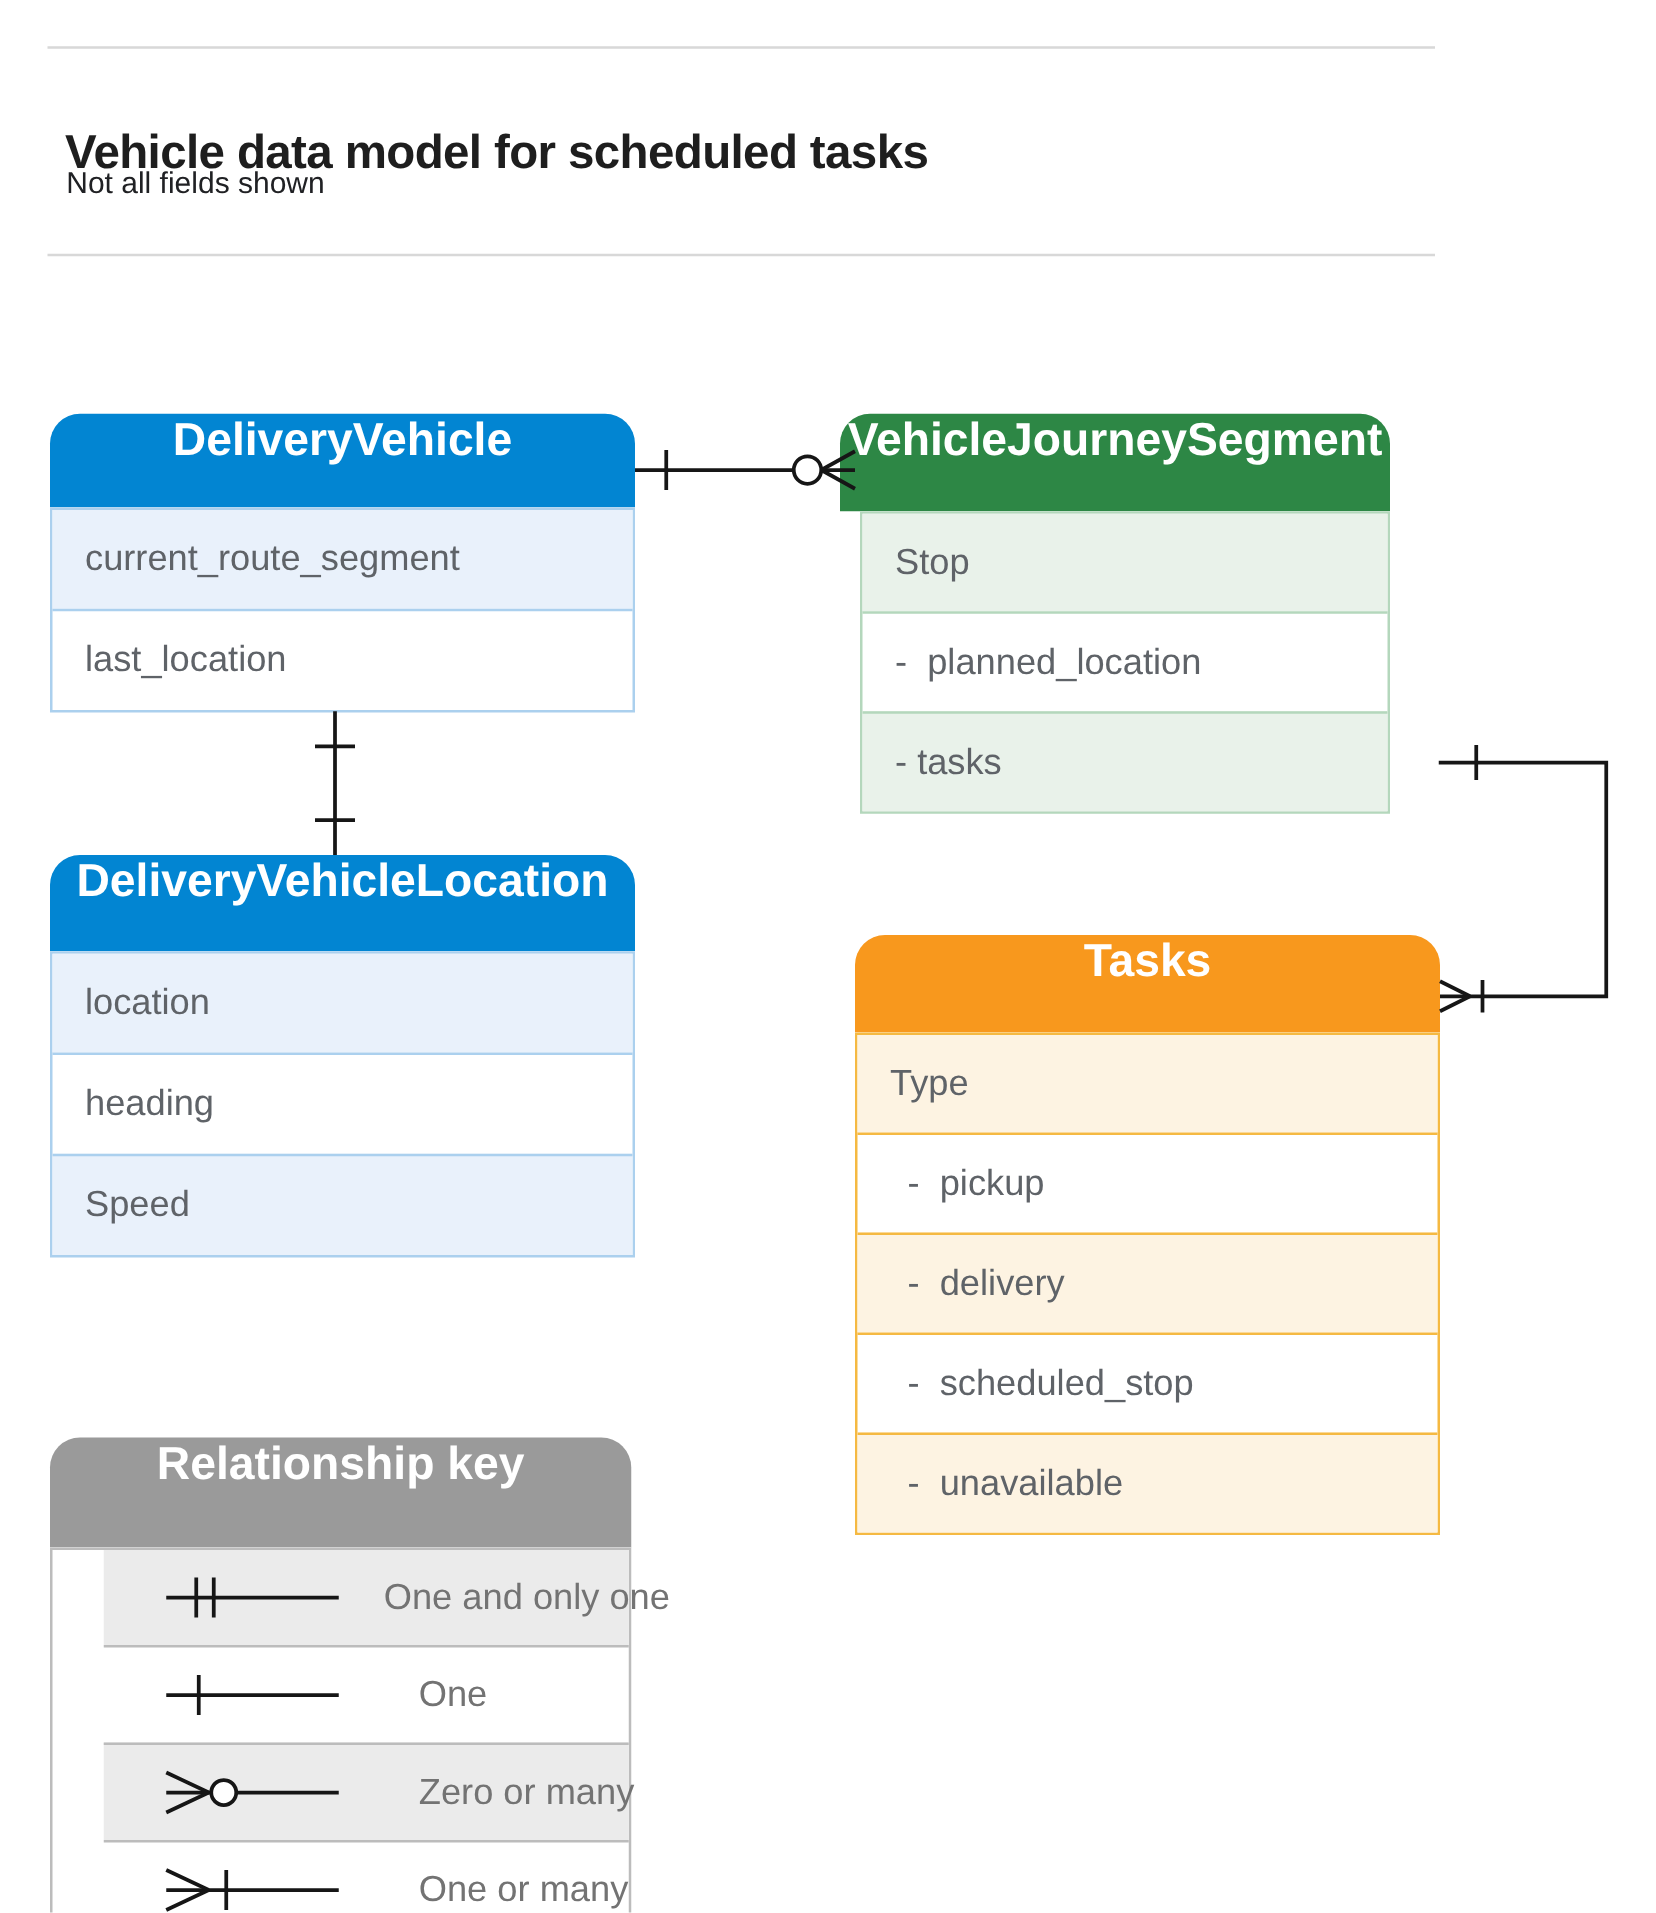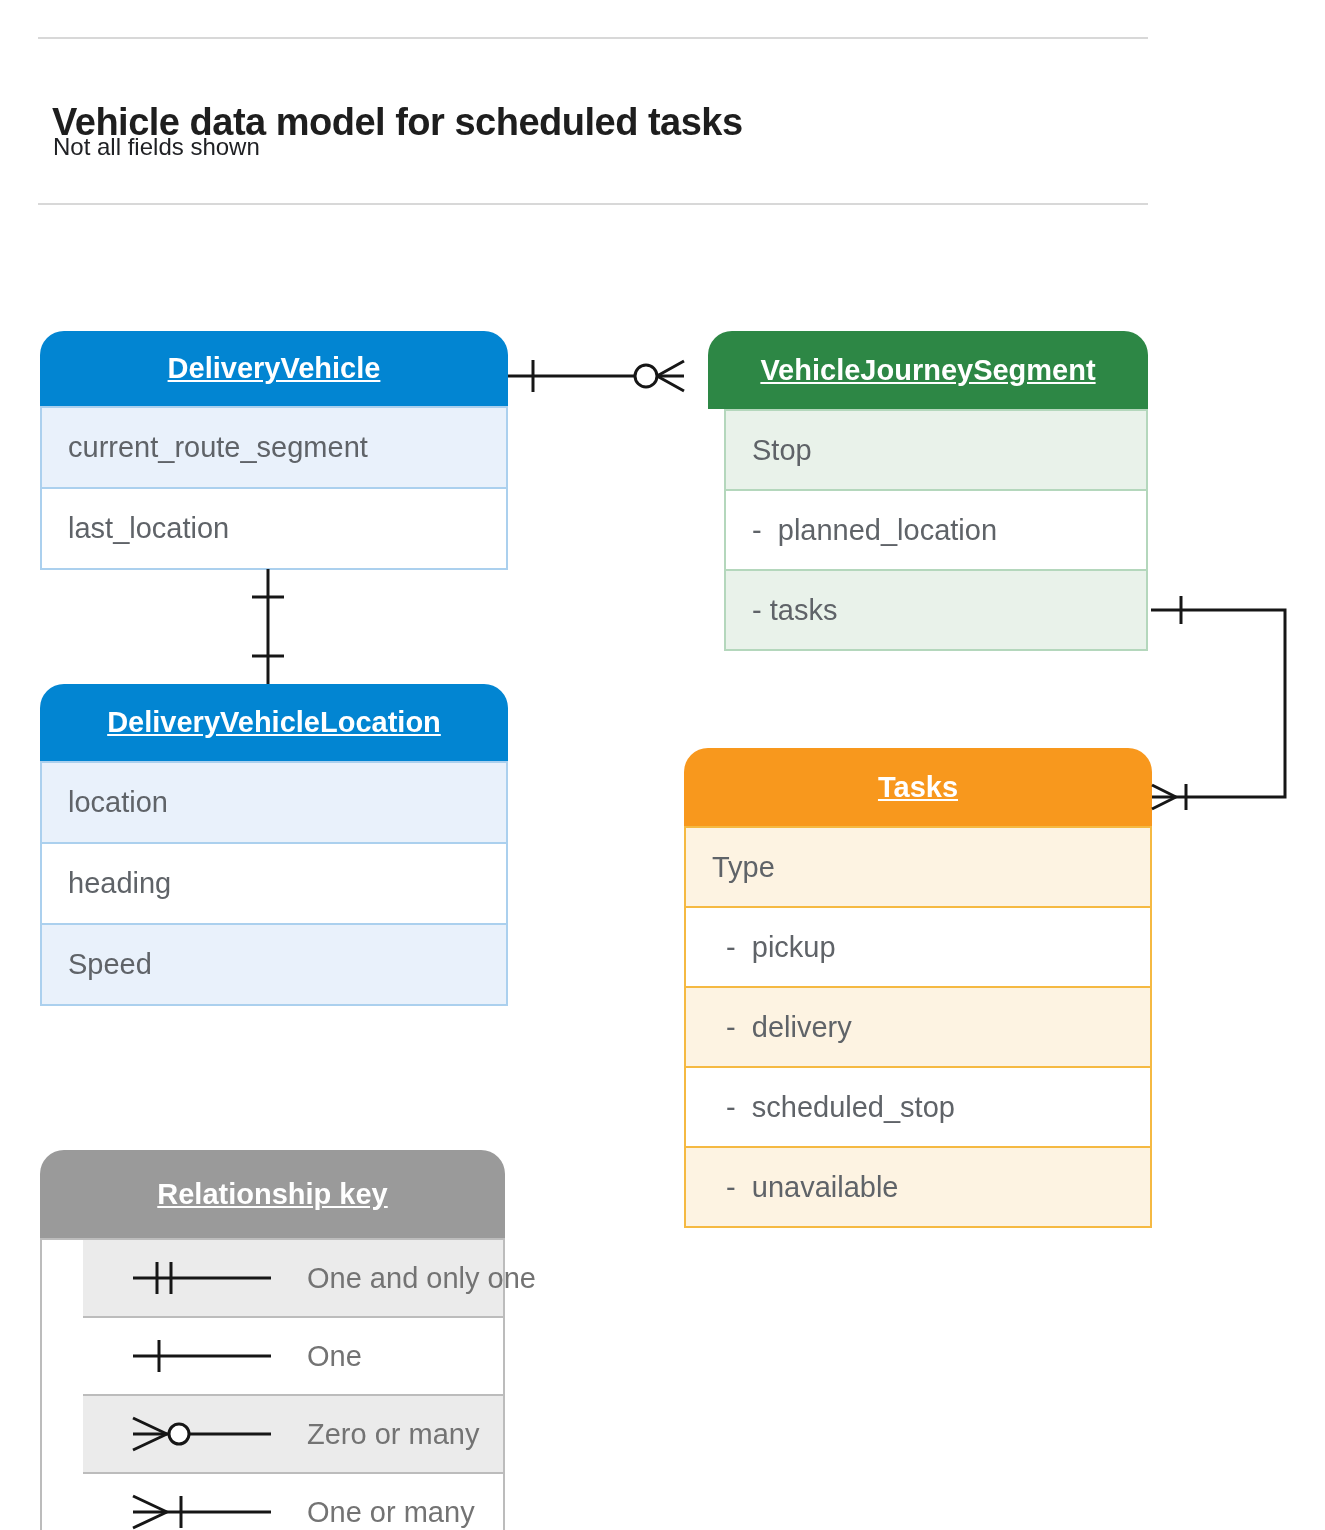--- a/index.html
+++ b/index.html
@@ -20,22 +20,22 @@
   }
   .subtitle {
     position: absolute; left: 53px; top: 133px;
     font-size: 24px; font-weight: 400; color: #202124;
   }
 
   
   .entity { position: absolute; z-index: 1; }
   .entity-header {
     border-radius: 24px 24px 0 0;
-    color: #ffffff; font-weight: 700; font-size: 29px;
-    display: flex; align-items: center; justify-content: center; text-decoration: underline;
+    color: #ffffff; font-weight: 700; font-size: 37px;
+    display: flex; align-items: flex-start; justify-content: center;
   }
   .entity-body { background: #ffffff; }
   .entity-row {
     display: flex; align-items: center;
     font-size: 29px; color: var(--row-text);
     padding-left: 26px; white-space: pre;
   }
   .entity-row.enum { padding-left: 40px; }
 
   .theme-blue .entity-header { background: var(--blue-header); }
@@ -48,28 +48,28 @@
   .theme-green .entity-row + .entity-row { border-top: 2px solid var(--green-border); }
   .theme-green .entity-row:nth-child(odd) { background: var(--green-row); }
 
   .theme-orange .entity-header { background: var(--orange-header); }
   .theme-orange .entity-body   { border: 2px solid var(--orange-border); }
   .theme-orange .entity-row + .entity-row { border-top: 2px solid var(--orange-border); }
   .theme-orange .entity-row:nth-child(odd) { background: var(--orange-row); }
 
   .theme-gray .entity-header { background: var(--gray-header); }
   .theme-gray .entity-body   { border: 2px solid var(--gray-border); padding-left: 41px; }
-  .theme-gray .entity-row + .entity-row { border-top: 2px solid var(--gray-border); }
+  .theme-gray .entity-row + .entity-row { border-top: 2px solid var(--gray-border); gap: 28px; }
   .theme-gray .entity-row:nth-child(odd) { background: var(--gray-row); }
 
   #delivery-vehicle           { left: 40px;  top: 331px; width: 468px; }
   #delivery-vehicle .entity-header { height: 75px; }
   #delivery-vehicle .entity-row    { height: 79px; }
 
-  #vehicle-journey-segment    { left: 708px; top: 331px; width: 440px; }
+  #vehicle-journey-segment    { left: 672px; top: 331px; width: 440px; }
   #vehicle-journey-segment .entity-header { height: 78px; }
   #vehicle-journey-segment .entity-row    { height: 78px; }
 
   #delivery-vehicle-location  { left: 40px;  top: 684px; width: 468px; }
   #delivery-vehicle-location .entity-header { height: 77px; }
   #delivery-vehicle-location .entity-row    { height: 79px; }
 
   #tasks-entity               { left: 684px; top: 748px; width: 468px; }
   #tasks-entity .entity-header { height: 78px; }
   #tasks-entity .entity-row    { height: 78px; }

